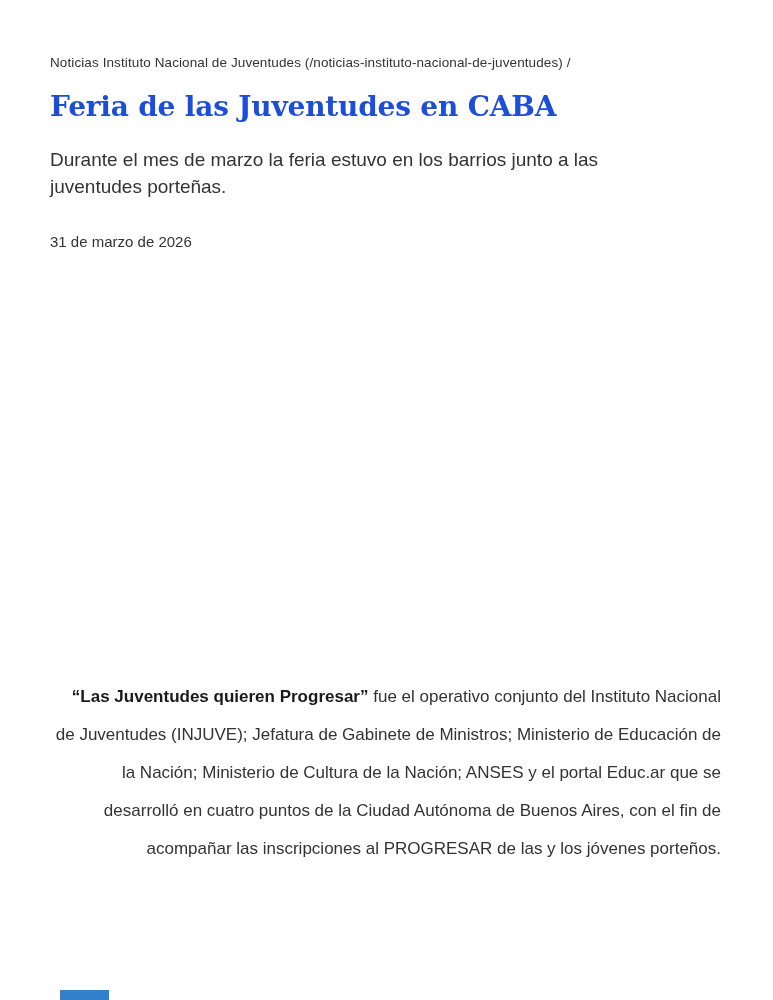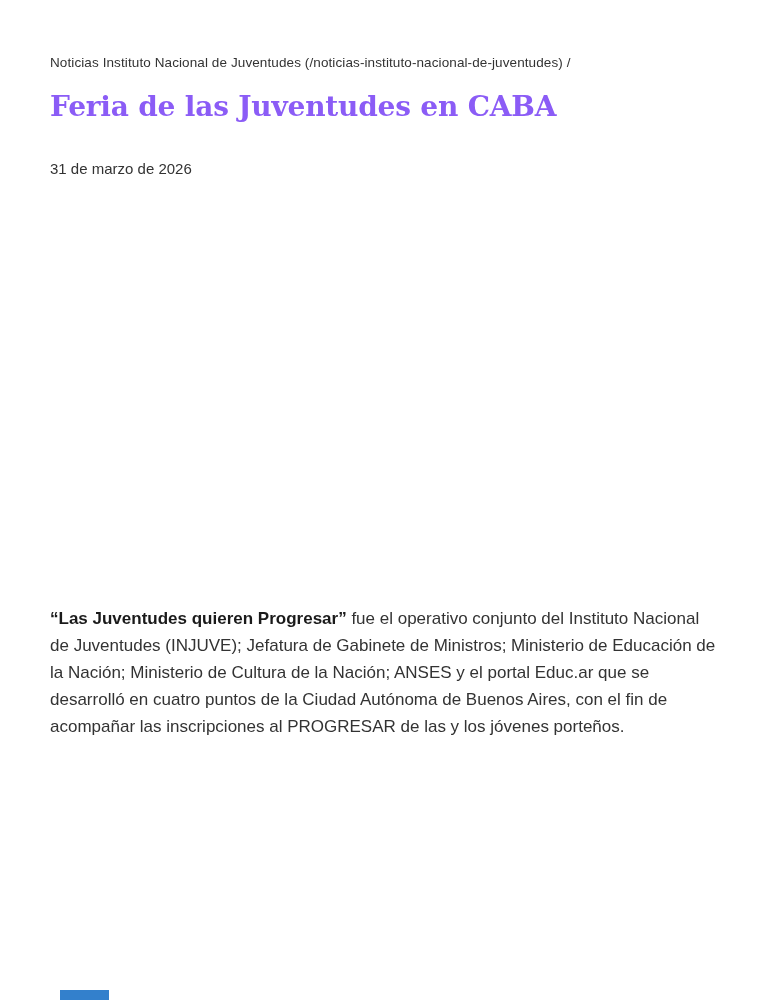--- a/index.html
+++ b/index.html
@@ -33,21 +33,21 @@
     text-decoration: none;
     cursor: pointer;
   }
   .article-title {
     margin: 16px 0 0 0;
     font-family: "DejaVu Serif", "Liberation Serif", serif;
     font-weight: 700;
     font-size: 28px;
     line-height: 40px;
     letter-spacing: -0.2px;
-    color: #8b5cf6;
+    color: #1d4ed8;
   }
   .article-lede {
     margin-top: 19px;
     max-width: 612px;
     font-size: 19px;
     line-height: 27px;
     color: #333333;
   }
   .article-date {
     margin-top: 32px;
@@ -55,22 +55,23 @@
     line-height: 19px;
     color: #333333;
   }
   .image-placeholder {
     height: 410px;
     background: #ffffff;
   }
   .article-paragraph {
     max-width: 673px;
     font-size: 17px;
-    line-height: 27px;
+    line-height: 38px;
     color: #333333;
+    text-align: right;
   }
   .article-paragraph .bold-lead {
     font-weight: 700;
     color: #1a1a1a;
   }
   .bottom-accent-bar {
     position: absolute;
     left: 60px;
     bottom: 0;
     width: 49px;
@@ -82,20 +83,21 @@
 <body>
 
 <div class="page">
 
   <nav class="breadcrumb">
     <a><span>Noticias Instituto Nacional de Juventudes</span> <span>(/noticias-instituto-nacional-de-juventudes)</span></a> <span class="sep">/</span>
   </nav>
 
   <h1 class="article-title">Feria de las Juventudes en CABA</h1>
 
+  <p class="article-lede">Durante el mes de marzo la feria estuvo en los barrios junto a las juventudes porteñas.</p>
 
   <div class="article-date">31 de marzo de 2026</div>
 
   <div class="image-placeholder"></div>
 
   <p class="article-paragraph"><span class="bold-lead">“Las Juventudes quieren Progresar”</span><span> fue el operativo conjunto del Instituto Nacional de Juventudes (INJUVE); Jefatura de Gabinete de Ministros; Ministerio de Educación de la Nación; Ministerio de Cultura de la Nación; ANSES y el portal Educ.ar que se desarrolló en cuatro puntos de la Ciudad Autónoma de Buenos Aires, con el fin de acompañar las inscripciones al PROGRESAR de las y los jóvenes porteños.</span></p>
 
   <div class="bottom-accent-bar"></div>
 
 </div>

